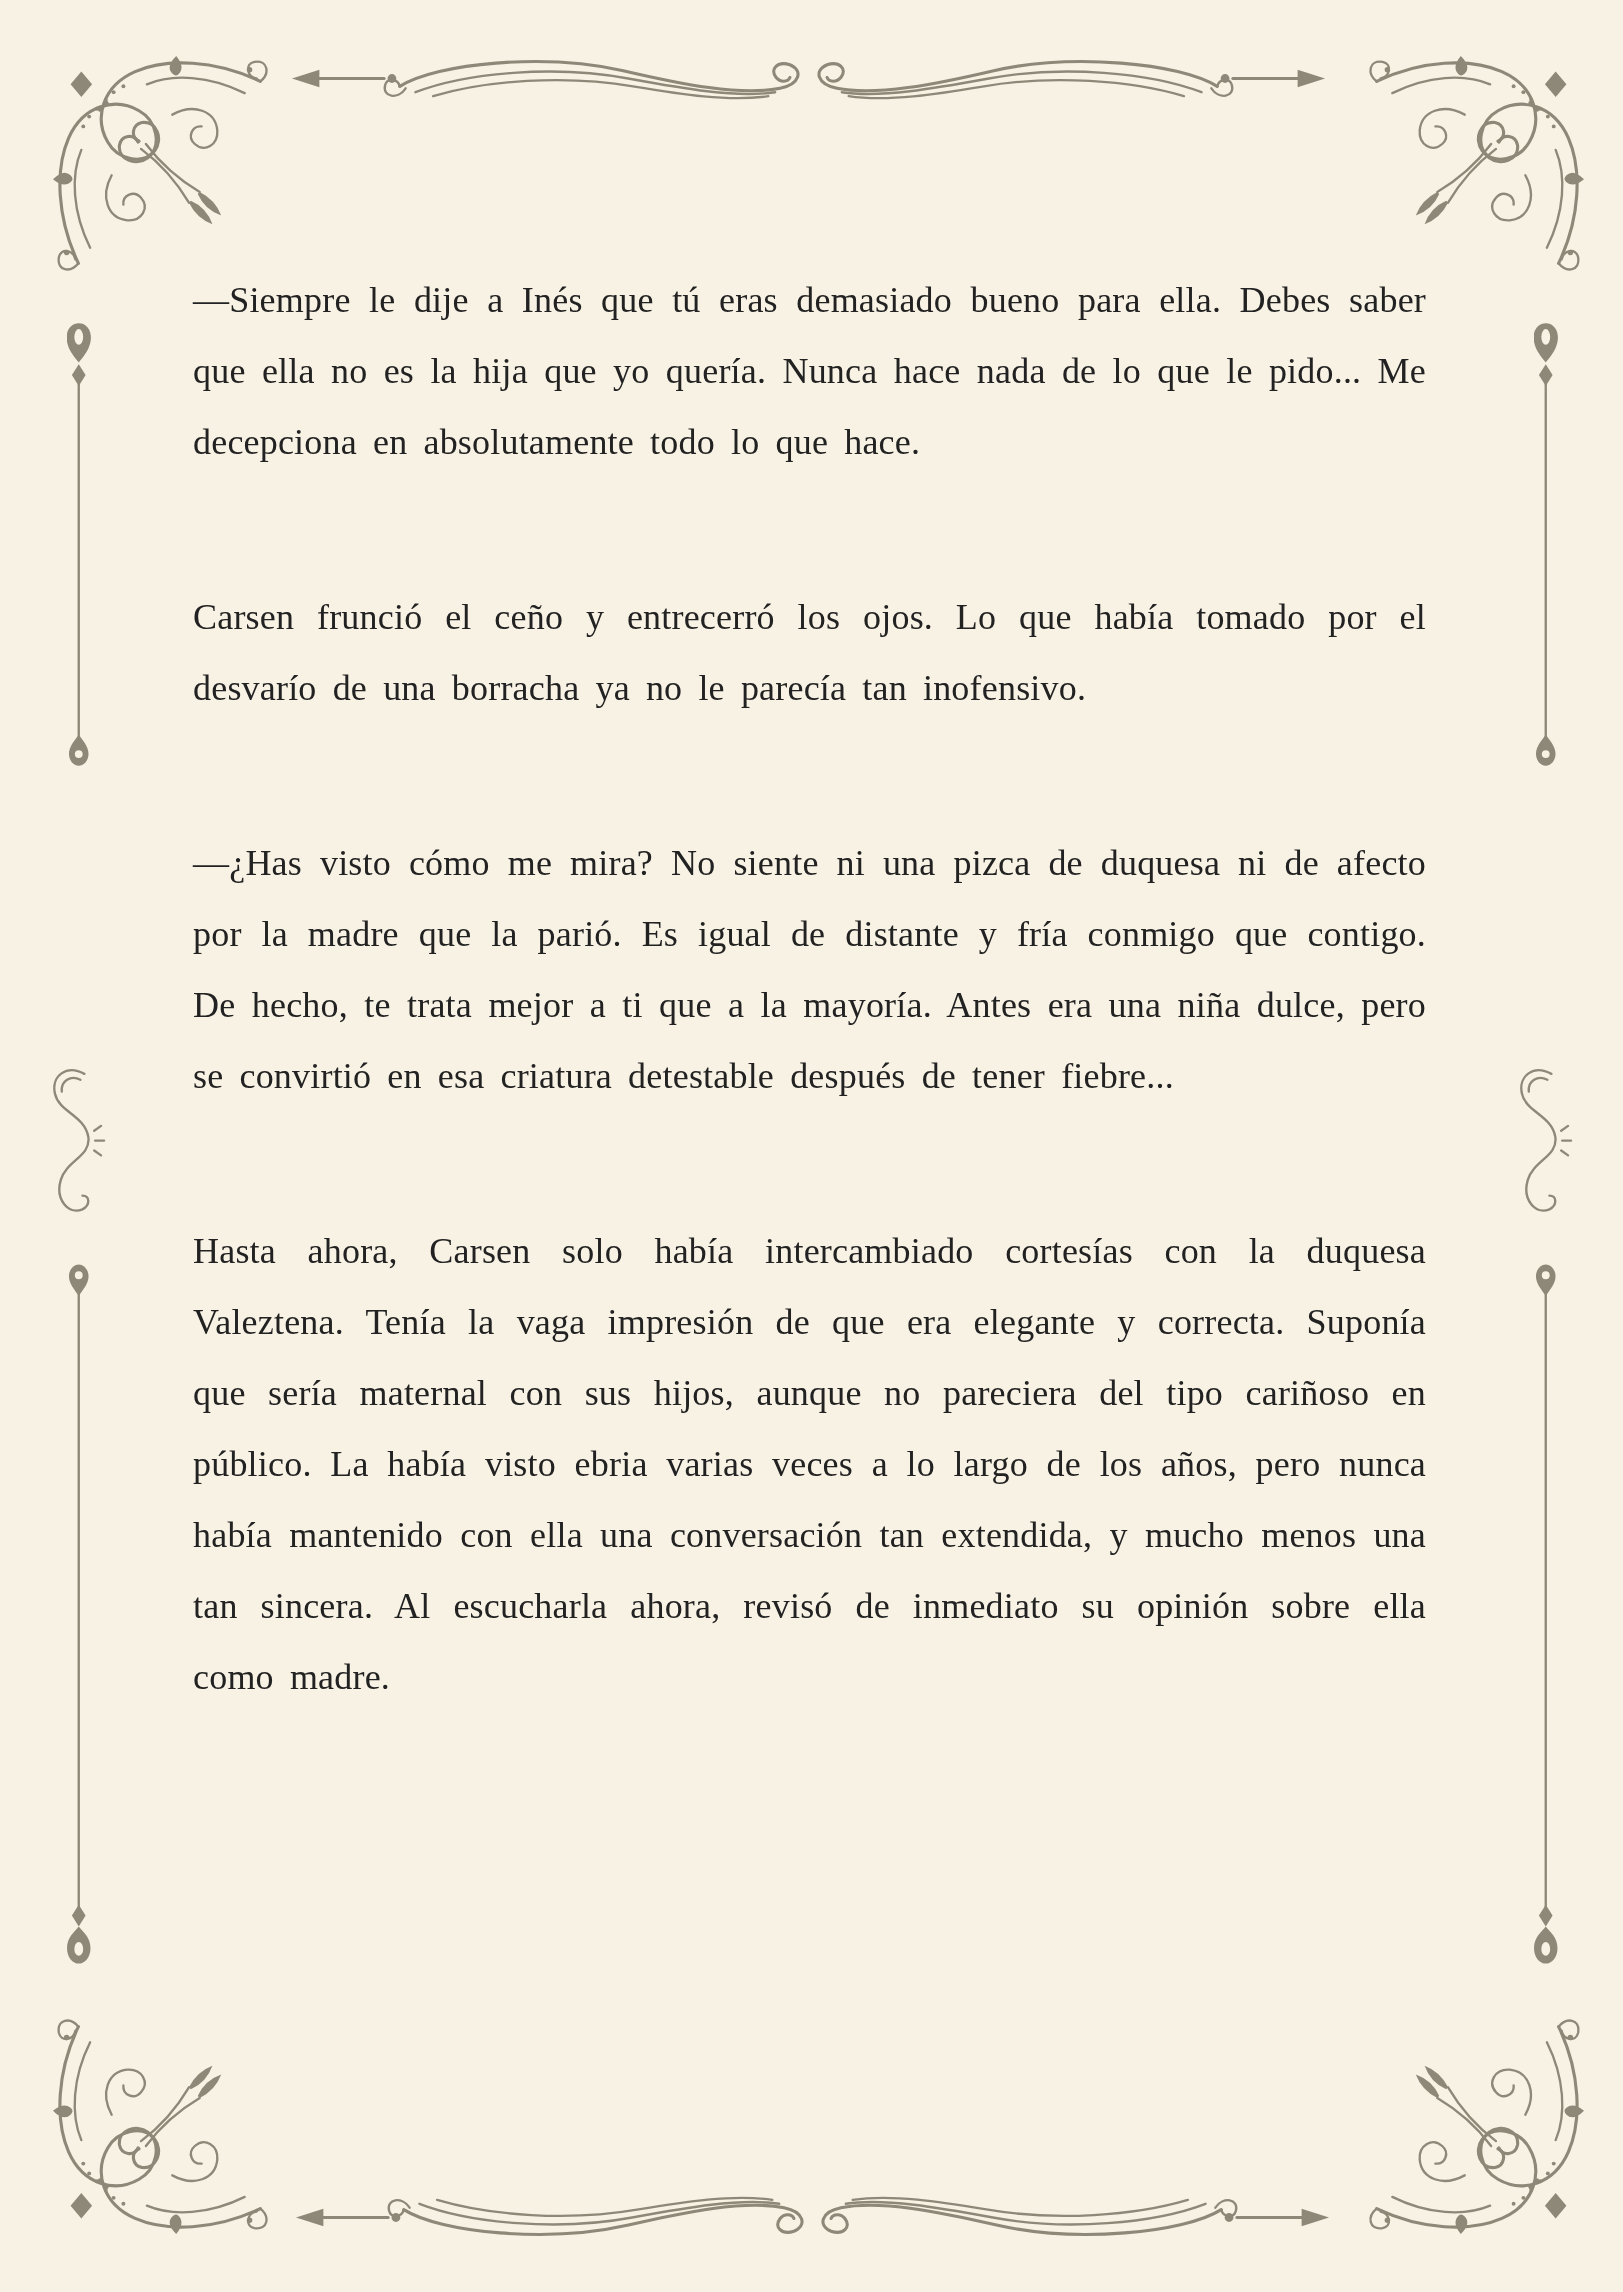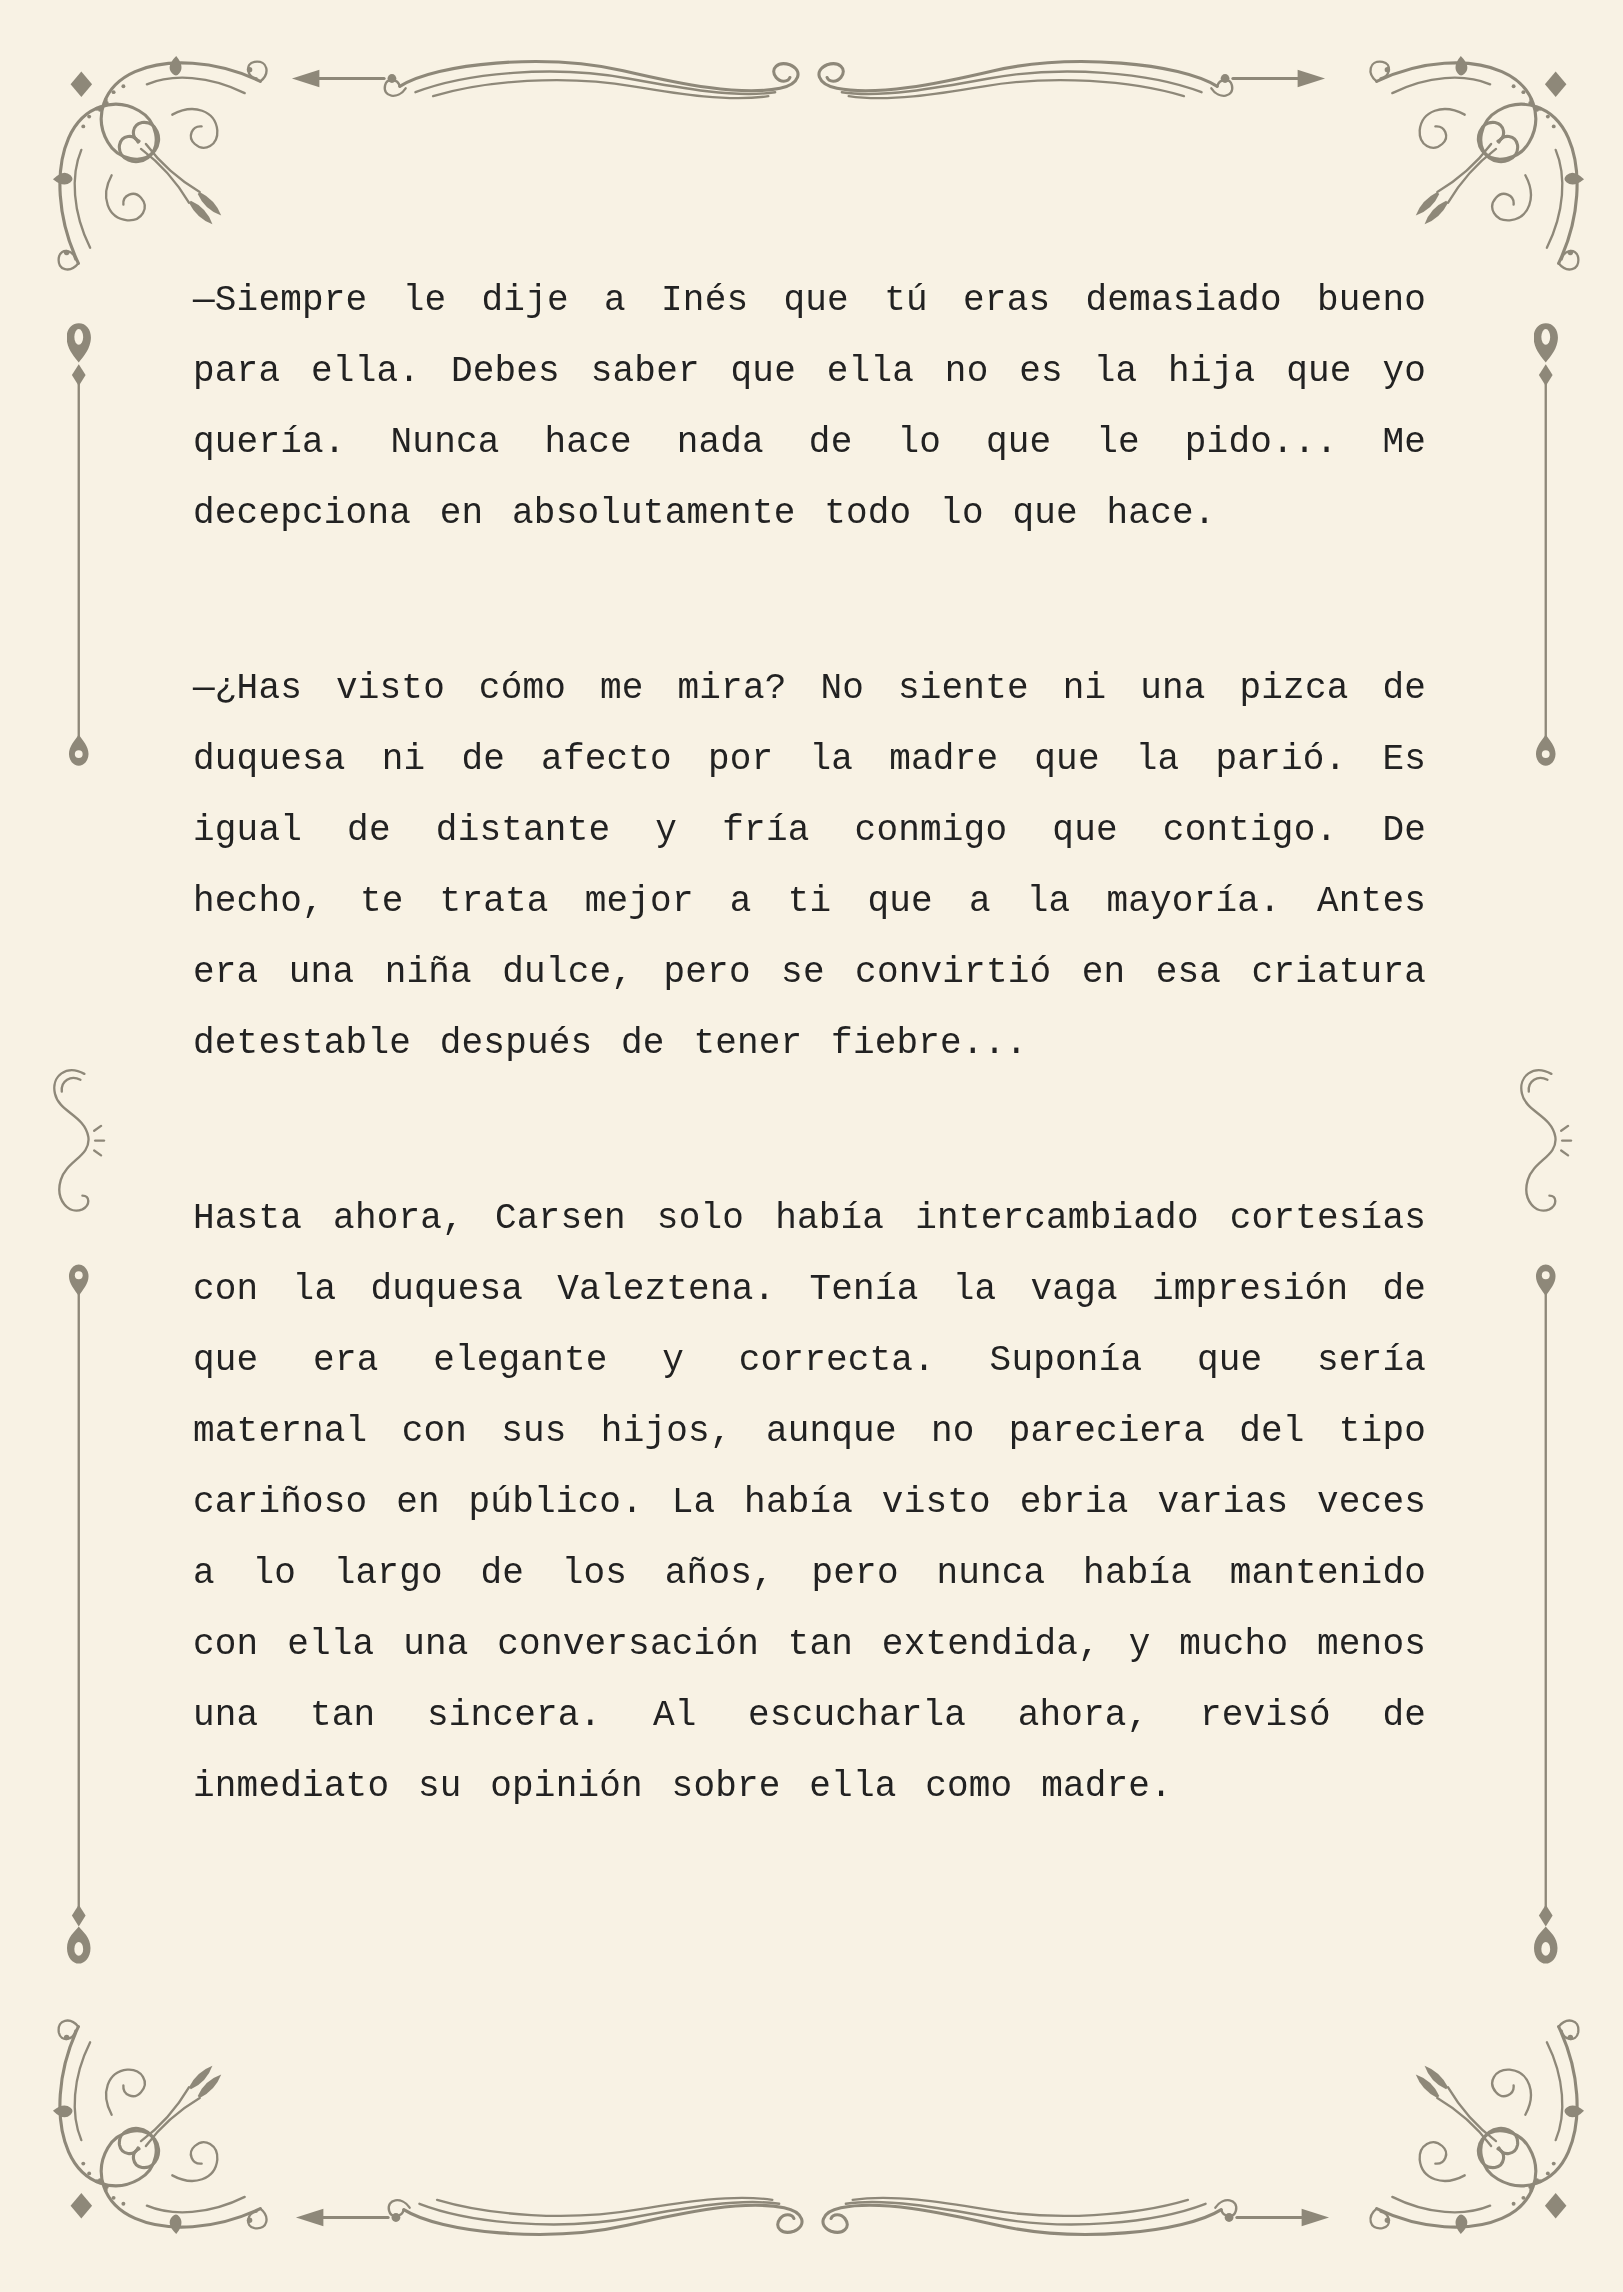--- a/index.html
+++ b/index.html
@@ -18,21 +18,21 @@
 
   .textblock{
     position:absolute;
     left:193px;top:265px;width:1233px;
     font-size:36px;
     line-height:71px;
     color:#222222;
     text-align:justify;
     letter-spacing:0.2px;
   }
-  .textblock p{margin:0 0 104px 0;word-spacing:6.9px;font-family:Liberation Mono, monospace;}
+  .textblock p{margin:0 0 104px 0;word-spacing:6.9px;}
   .textblock p:last-child{margin-bottom:0;}
 
   
   .corner-tl{left:51px;top:54px;}
   .corner-tr{left:1361px;top:54px;transform:scaleX(-1);}
   .corner-bl{left:51px;top:2011px;transform:scaleY(-1);}
   .corner-br{left:1361px;top:2011px;transform:scale(-1,-1);}
   .divider-top{left:290px;top:49px;}
   .divider-bottom{left:294px;top:2188px;transform:scaleY(-1);}
   .rule-left-upper{left:67px;top:319px;}
@@ -148,18 +148,19 @@
     </svg>
   <svg class="orn fig8-right" width="65" height="162" viewBox="0 0 66 165">
       <use href="#fig8-art"></use>
     </svg>
   <svg class="orn rule-right-lower" width="23.5" height="706" viewBox="0 0 24 720">
       <use href="#rule-lower-art"></use>
     </svg>
 
   <main class="textblock">
     <p>—Siempre le dije a Inés que tú eras demasiado bueno para ella. Debes saber que ella no es la hija que yo quería. Nunca hace nada de lo que le pido... Me decepciona en absolutamente todo lo que hace.</p>
+    <p>Carsen frunció el ceño y entrecerró los ojos. Lo que había tomado por el desvarío de una borracha ya no le parecía tan inofensivo.</p>
     <p>—¿Has visto cómo me mira? No siente ni una pizca de duquesa ni de afecto por la madre que la parió. Es igual de distante y fría conmigo que contigo. De hecho, te trata mejor a ti que a la mayoría. Antes era una niña dulce, pero se convirtió en esa criatura detestable después de tener fiebre...</p>
     <p>Hasta ahora, Carsen solo había intercambiado cortesías con la duquesa Valeztena. Tenía la vaga impresión de que era elegante y correcta. Suponía que sería maternal con sus hijos, aunque no pareciera del tipo cariñoso en público. La había visto ebria varias veces a lo largo de los años, pero nunca había mantenido con ella una conversación tan extendida, y mucho menos una tan sincera. Al escucharla ahora, revisó de inmediato su opinión sobre ella como madre.</p>
   </main>
 
 </div>
 
 
 </body></html>

